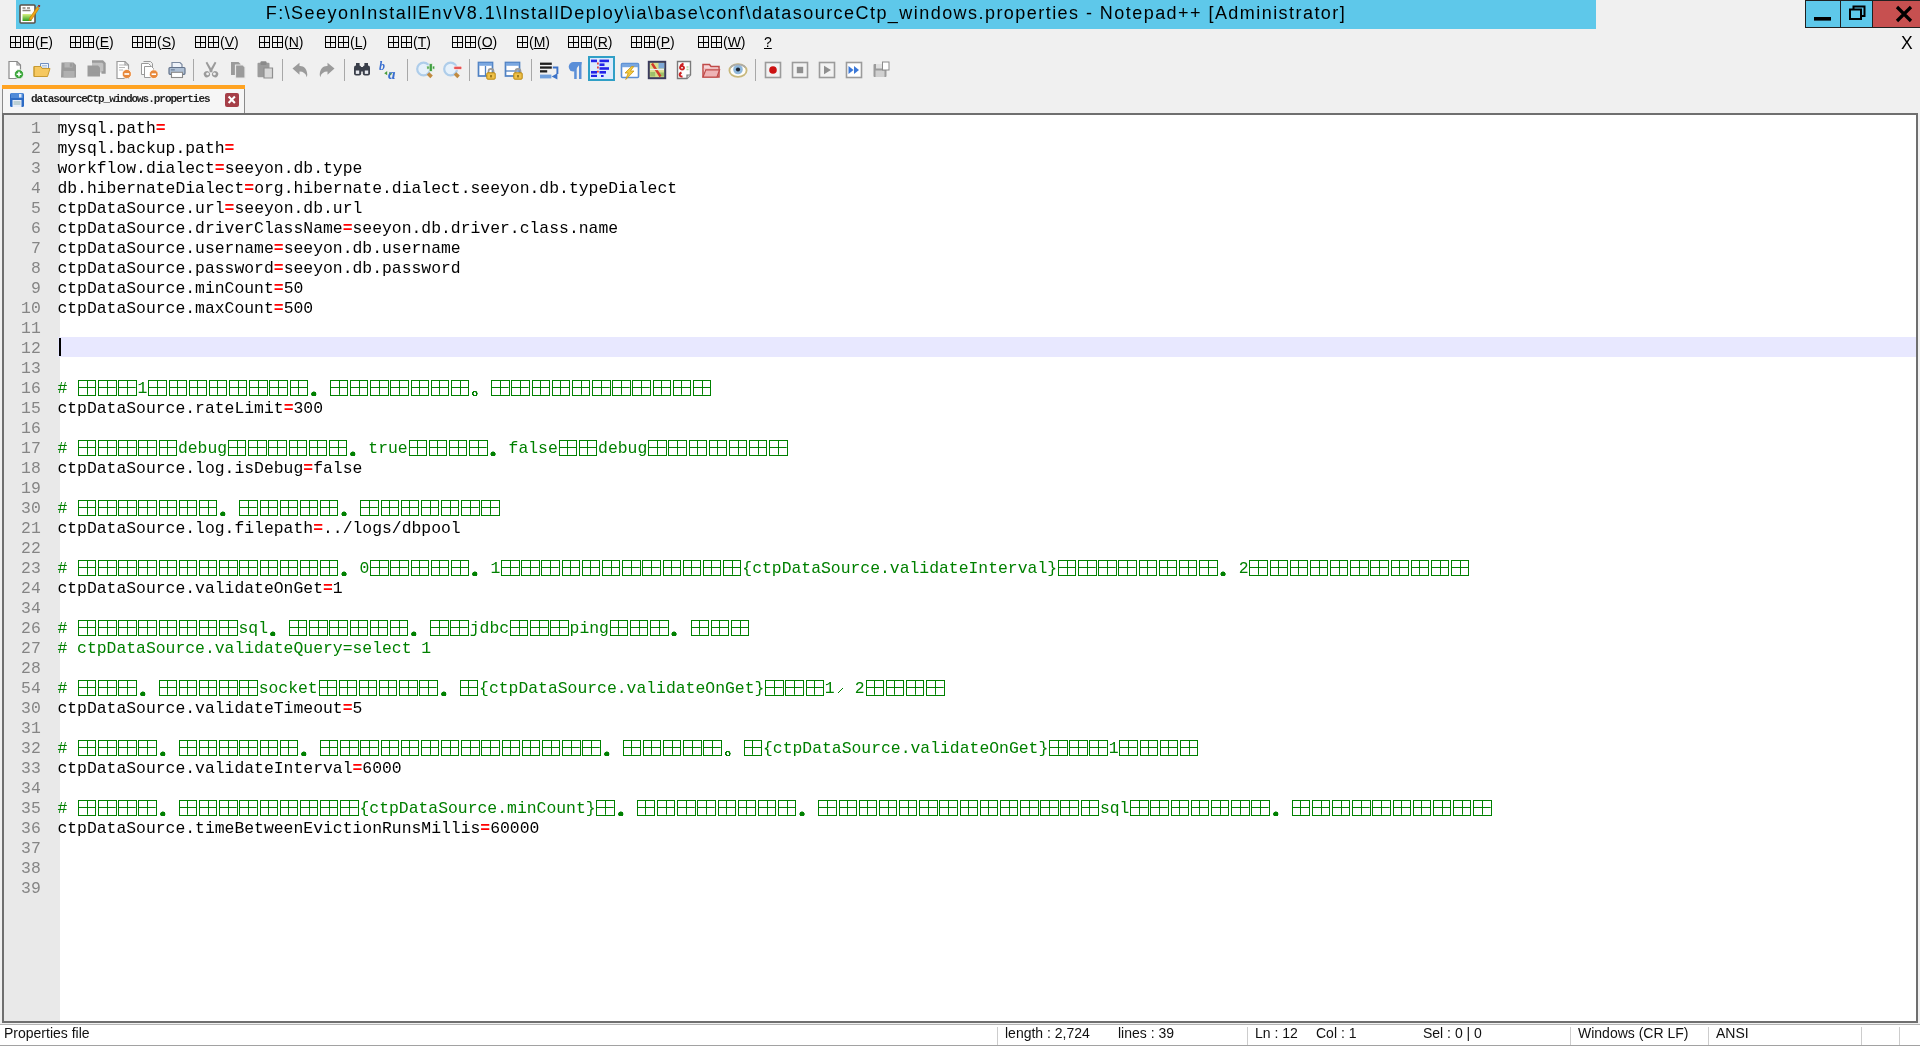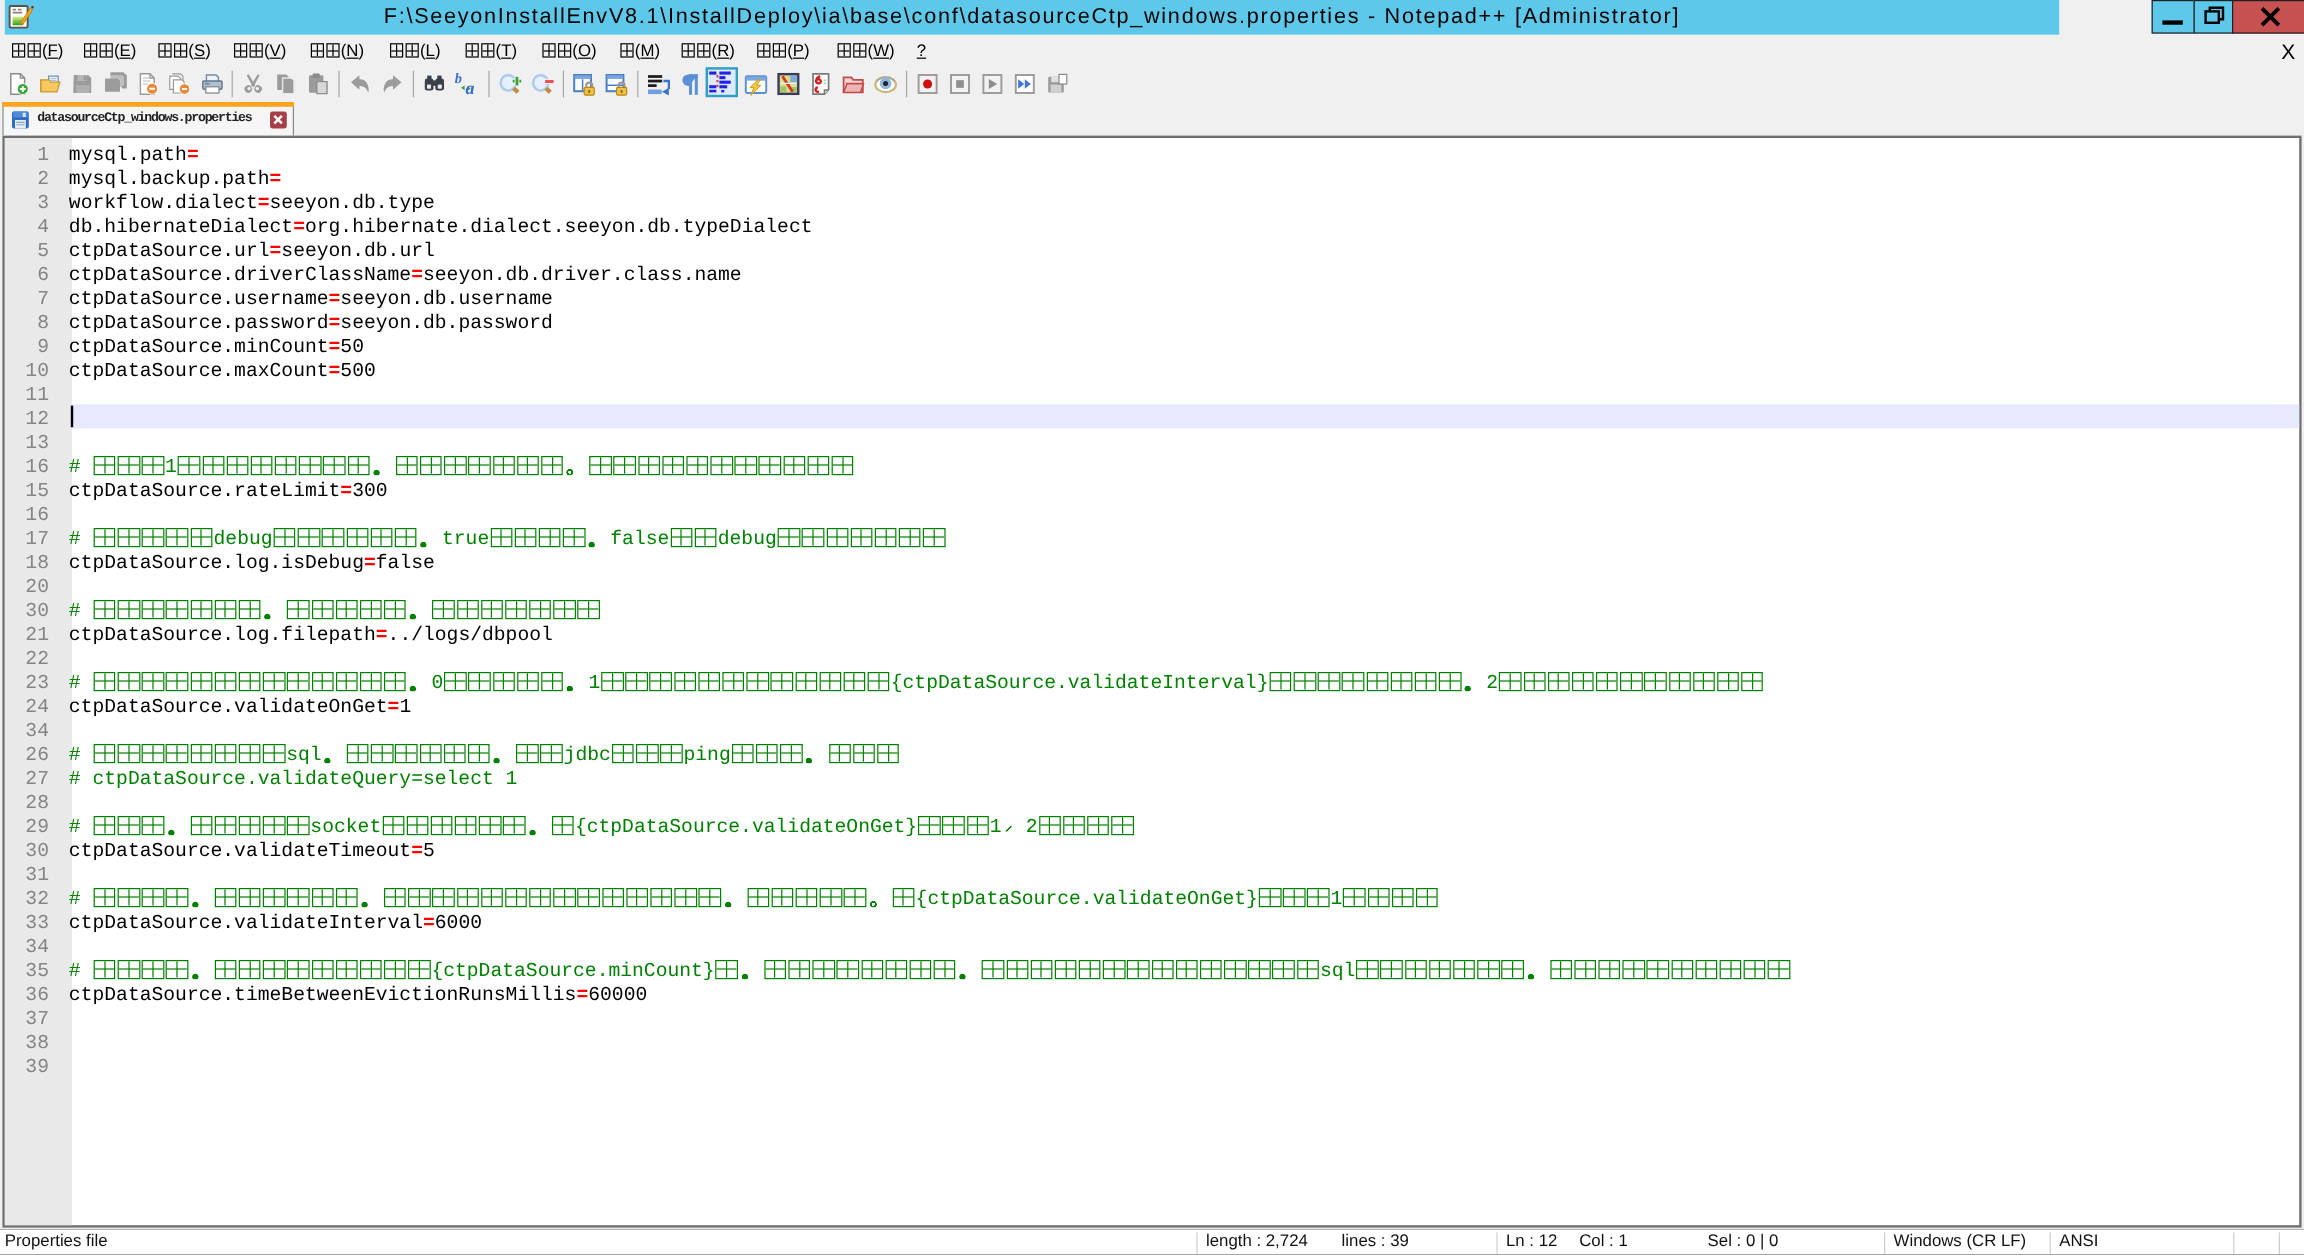--- a/index.html
+++ b/index.html
@@ -1,15 +1,15 @@
 <!DOCTYPE html>
 <html><head><meta charset="utf-8"><style>
 *{margin:0;padding:0;box-sizing:border-box}
 body{width:1920px;height:1046px;position:relative;overflow:hidden;background:#f0f0f0;font-family:"Liberation Sans",sans-serif}
-#title{position:absolute;left:4px;top:0;width:1712px;height:29px;background:#5ec8ea}
+#title{position:absolute;left:16px;top:0;width:1580px;height:29px;background:#5ec8ea}
 #title .txt{position:absolute;left:0;right:0;top:3px;text-align:center;font-size:18px;color:#000;letter-spacing:1.45px;white-space:pre}
 #appicon{position:absolute;left:2px;top:2px}
 .wbtn{position:absolute;top:0;height:28px;border:1px solid #202020}
 #bmin{left:1789px;width:36px;background:#5ec8ea}
 #bmax{left:1824px;width:33px;background:#5ec8ea}
 #bclose{left:1856px;width:64px;background:#c75050}
 #menu{position:absolute;left:0;top:29px;width:1920px;height:27px;background:#f0f0f0;font-size:14px;color:#000}
 .mi{position:absolute;top:5px;white-space:pre}
 .mz{display:inline-block;width:11.4px;height:11.6px;border:1.1px solid #000;vertical-align:-1px;margin:0 .8px;background:linear-gradient(#000,#000) center/100% 1px no-repeat,linear-gradient(#000,#000) center/1px 100% no-repeat}
 #toolbar{position:absolute;left:0;top:56px;width:1920px;height:29px;background:#f0f0f0}
@@ -370,31 +370,31 @@
 <div>9</div>
 <div>10</div>
 <div>11</div>
 <div>12</div>
 <div>13</div>
 <div>16</div>
 <div>15</div>
 <div>16</div>
 <div>17</div>
 <div>18</div>
-<div>20</div>
+<div>19</div>
 <div>30</div>
 <div>21</div>
 <div>22</div>
 <div>23</div>
 <div>24</div>
 <div>34</div>
 <div>26</div>
 <div>27</div>
 <div>28</div>
-<div>29</div>
+<div>54</div>
 <div>30</div>
 <div>31</div>
 <div>32</div>
 <div>33</div>
 <div>34</div>
 <div>35</div>
 <div>36</div>
 <div>37</div>
 <div>38</div>
 <div>39</div>

